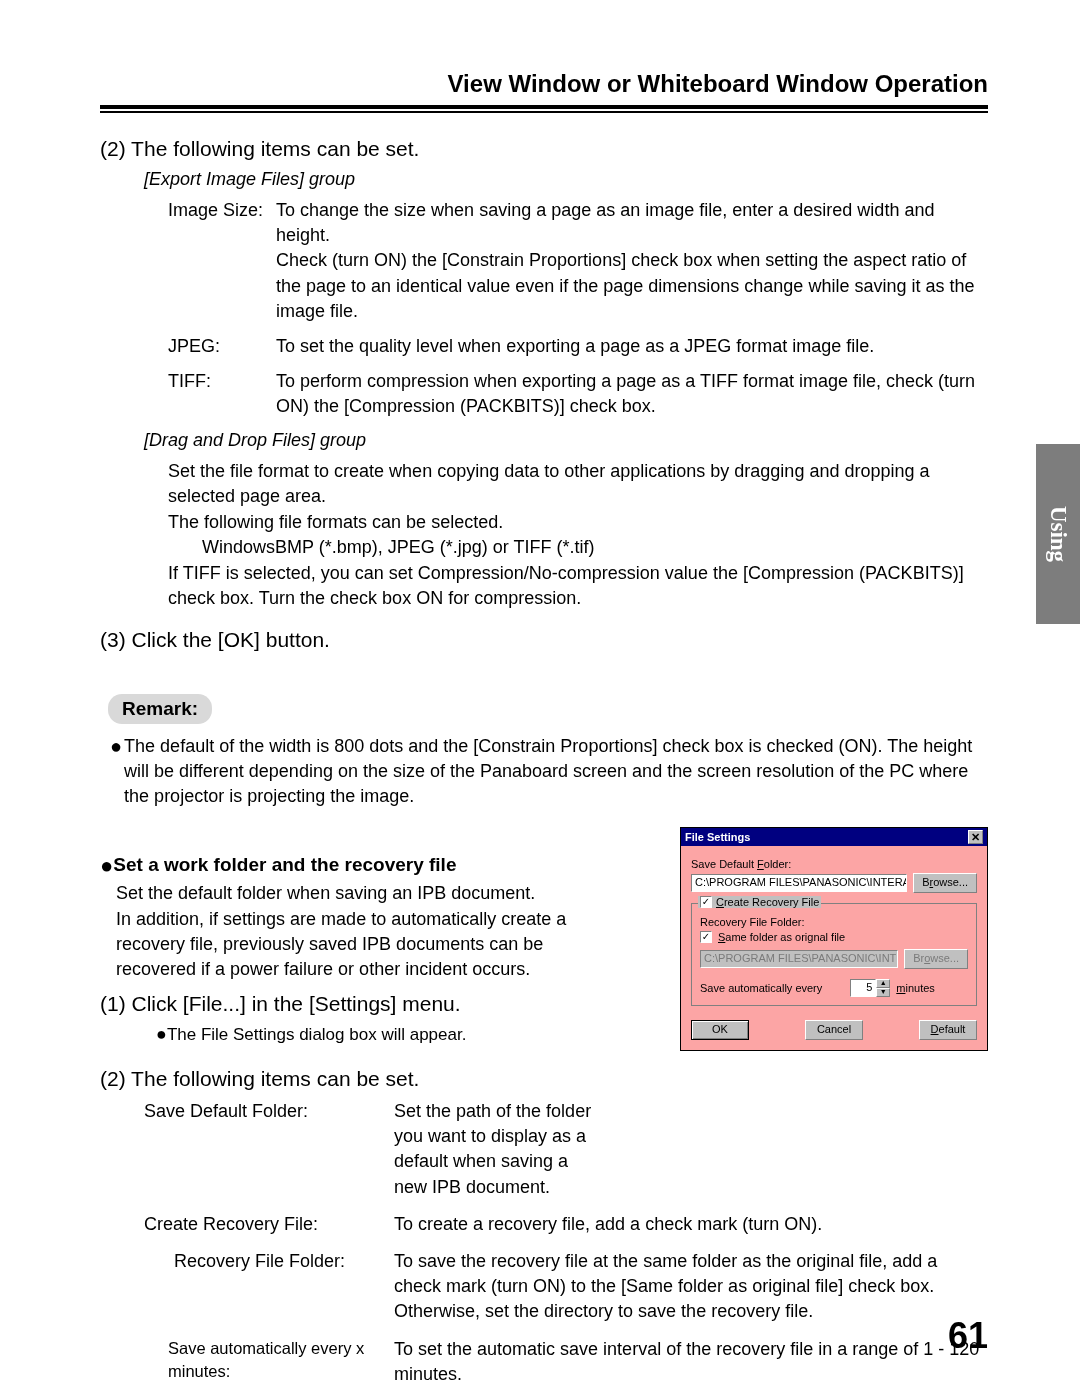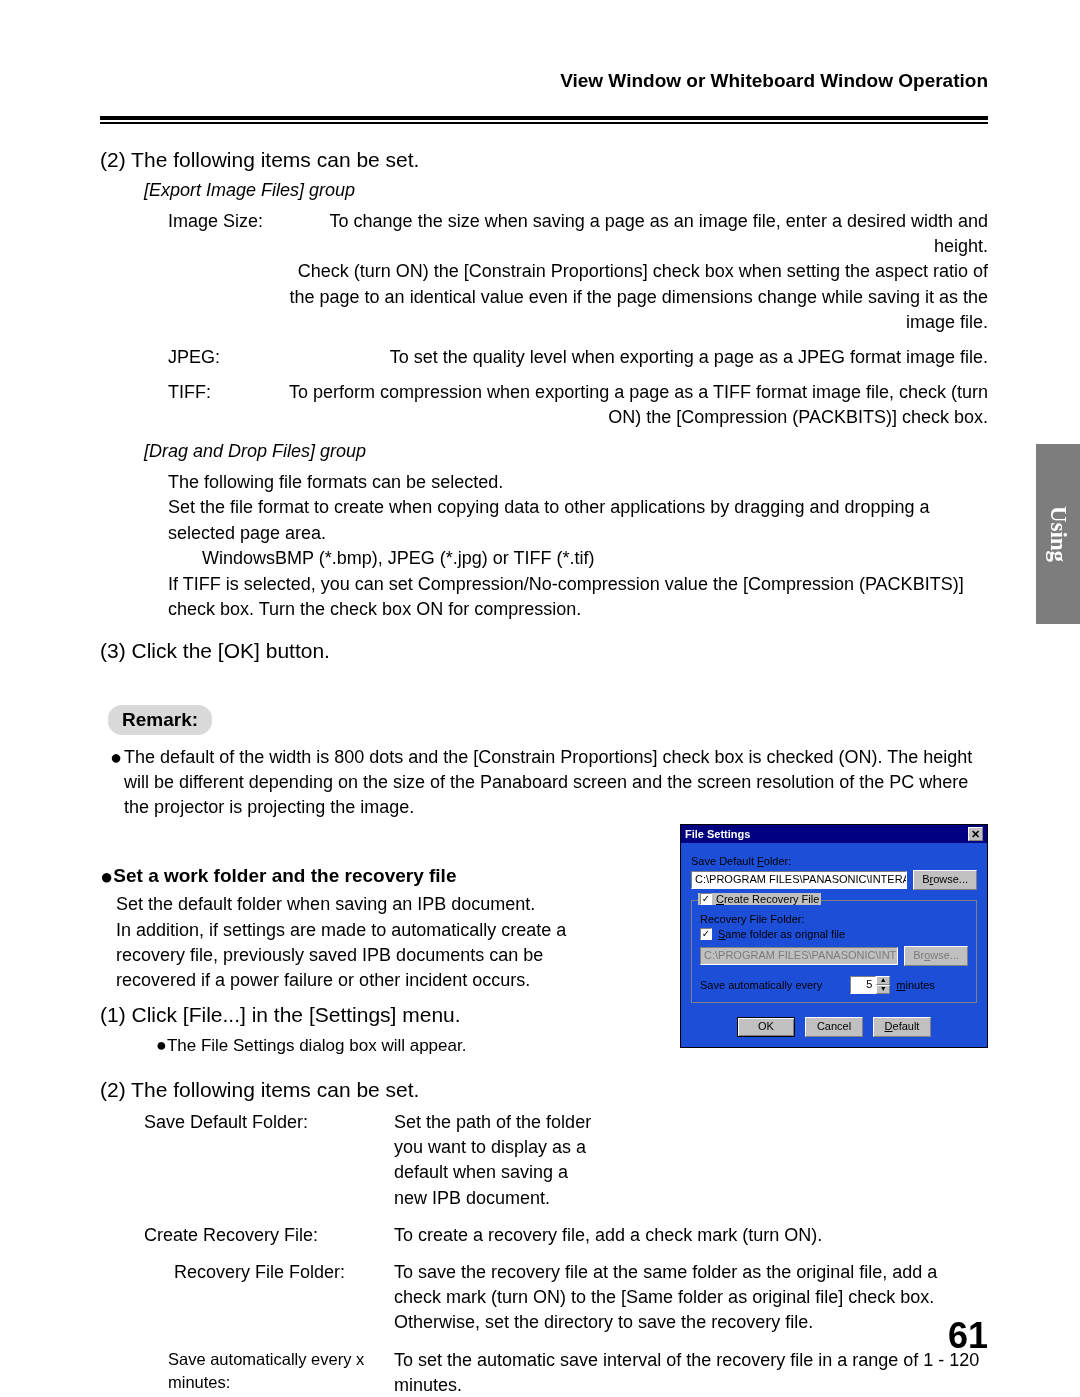--- a/index.html
+++ b/index.html
@@ -12,23 +12,23 @@
     width: 1080px;
     height: 1397px;
     position: relative;
   }
   .page {
     padding: 70px 92px 40px 100px;
     position: relative;
   }
   .header {
     text-align: right;
-    font-size: 19px;
-    font-weight: bold;
-    padding-bottom: 24px;
+    font-size: 24px;
+    font-weight: bold;
+    padding-bottom: 7px;
     border-bottom: 4px solid #000;
     margin-bottom: 0;
   }
   .header-line2 {
     height: 2px;
     background: #000;
     margin-top: 2px;
     margin-bottom: 24px;
   }
   .side-tab {
@@ -63,21 +63,21 @@
     display: flex;
     margin-left: 68px;
     font-size: 18px;
     line-height: 1.4;
     margin-bottom: 10px;
   }
   .def-label {
     width: 108px;
     flex-shrink: 0;
   }
-  .def-text { flex: 1; text-align: right; }
+  .def-text { flex: 1; }
   .indent-block {
     margin-left: 68px;
     font-size: 18px;
     line-height: 1.42;
   }
   .indent-more { padding-left: 34px; }
   .remark-pill {
     display: inline-block;
     background: #d9d9d9;
     border-radius: 14px;
@@ -121,22 +121,22 @@
   .sub-bullet .dot { font-size: 18px; }
   .row-wrap {
     display: flex;
     align-items: flex-start;
   }
   .left-col { flex: 1; }
   .dialog {
     width: 308px;
     border: 1px solid #000;
     font-size: 11px;
-    background: #1d4ed8;
-    margin-top: 4px;
+    background: #fca5a5;
+    margin-top: 18px;
     font-family: "MS Sans Serif", Tahoma, Arial, sans-serif;
   }
   .dialog-title {
     background: #000080;
     color: #fff;
     padding: 2px 4px;
     display: flex;
     justify-content: space-between;
     align-items: center;
     font-size: 11px;
@@ -230,21 +230,21 @@
     background: #c0c0c0;
     border: 1px solid #808080;
     border-top-color: #fff;
     border-left-color: #fff;
     font-size: 7px;
     line-height: 6px;
     text-align: center;
   }
   .dbtnrow {
     display: flex;
-    justify-content: center;
+    justify-content: space-between;
     gap: 10px;
     margin-top: 14px;
   }
   .dbtnrow .dbtn { width: 58px; text-align: center; }
   .dbtnrow .dbtn.ok { border: 1px solid #000; box-shadow: inset 1px 1px 0 #fff, inset -1px -1px 0 #808080; }
   .u { text-decoration: underline; }
   .def-row2 {
     display: flex;
     margin-left: 44px;
     font-size: 18px;
@@ -292,22 +292,22 @@
     <div class="def-text">To set the quality level when exporting a page as a JPEG format image file.</div>
   </div>
 
   <div class="def-row">
     <div class="def-label">TIFF:</div>
     <div class="def-text">To perform compression when exporting a page as a TIFF format image file, check (turn ON) the [Compression (PACKBITS)] check box.</div>
   </div>
 
   <div class="group-label">[Drag and Drop Files] group</div>
   <div class="indent-block">
+    <div>Set the file format to create when copying data to other applications by dragging and dropping a selected page area.</div>
     <div>The following file formats can be selected.</div>
-    <div>Set the file format to create when copying data to other applications by dragging and dropping a selected page area.</div>
     <div class="indent-more">WindowsBMP (*.bmp), JPEG (*.jpg) or TIFF (*.tif)</div>
     <div>If TIFF is selected, you can set Compression/No-compression value the [Compression (PACKBITS)] check box. Turn the check box ON for compression.</div>
   </div>
 
   <div class="step" style="margin-top:16px">(3) Click the [OK] button.</div>
 
   <div class="remark-pill">Remark:</div>
   <div class="remark-row">
     <span class="bullet-solid">●</span>
     <span>The default of the width is 800 dots and the [Constrain Proportions] check box is checked (ON). The height will be different depending on the size of the Panaboard screen and the screen resolution of the PC where the projector is projecting the image.</span>

